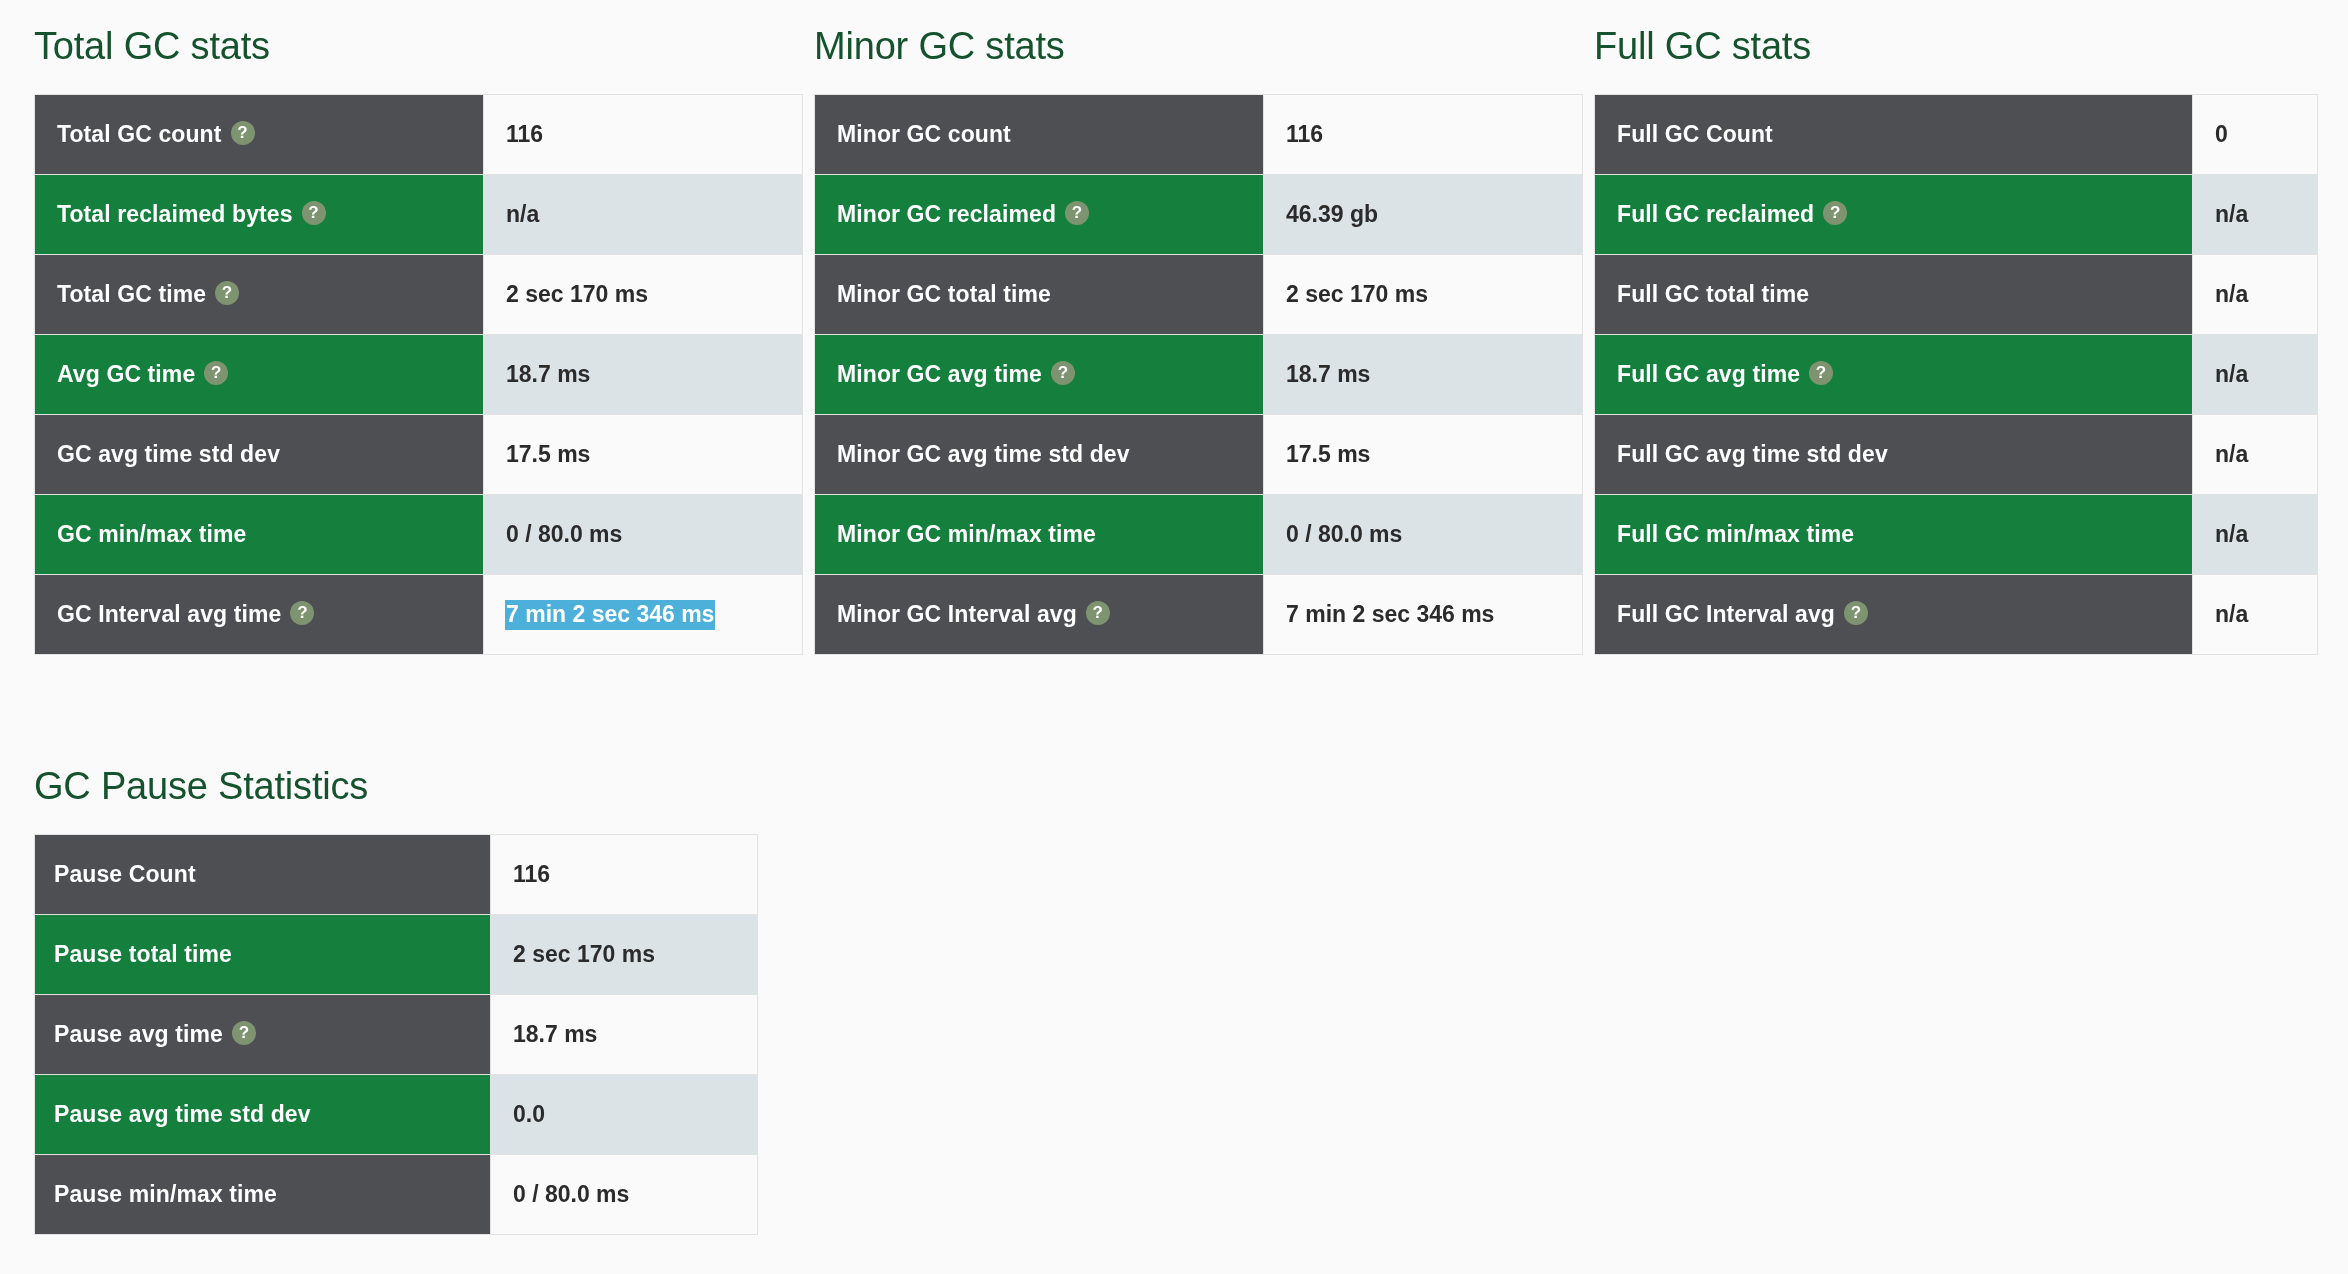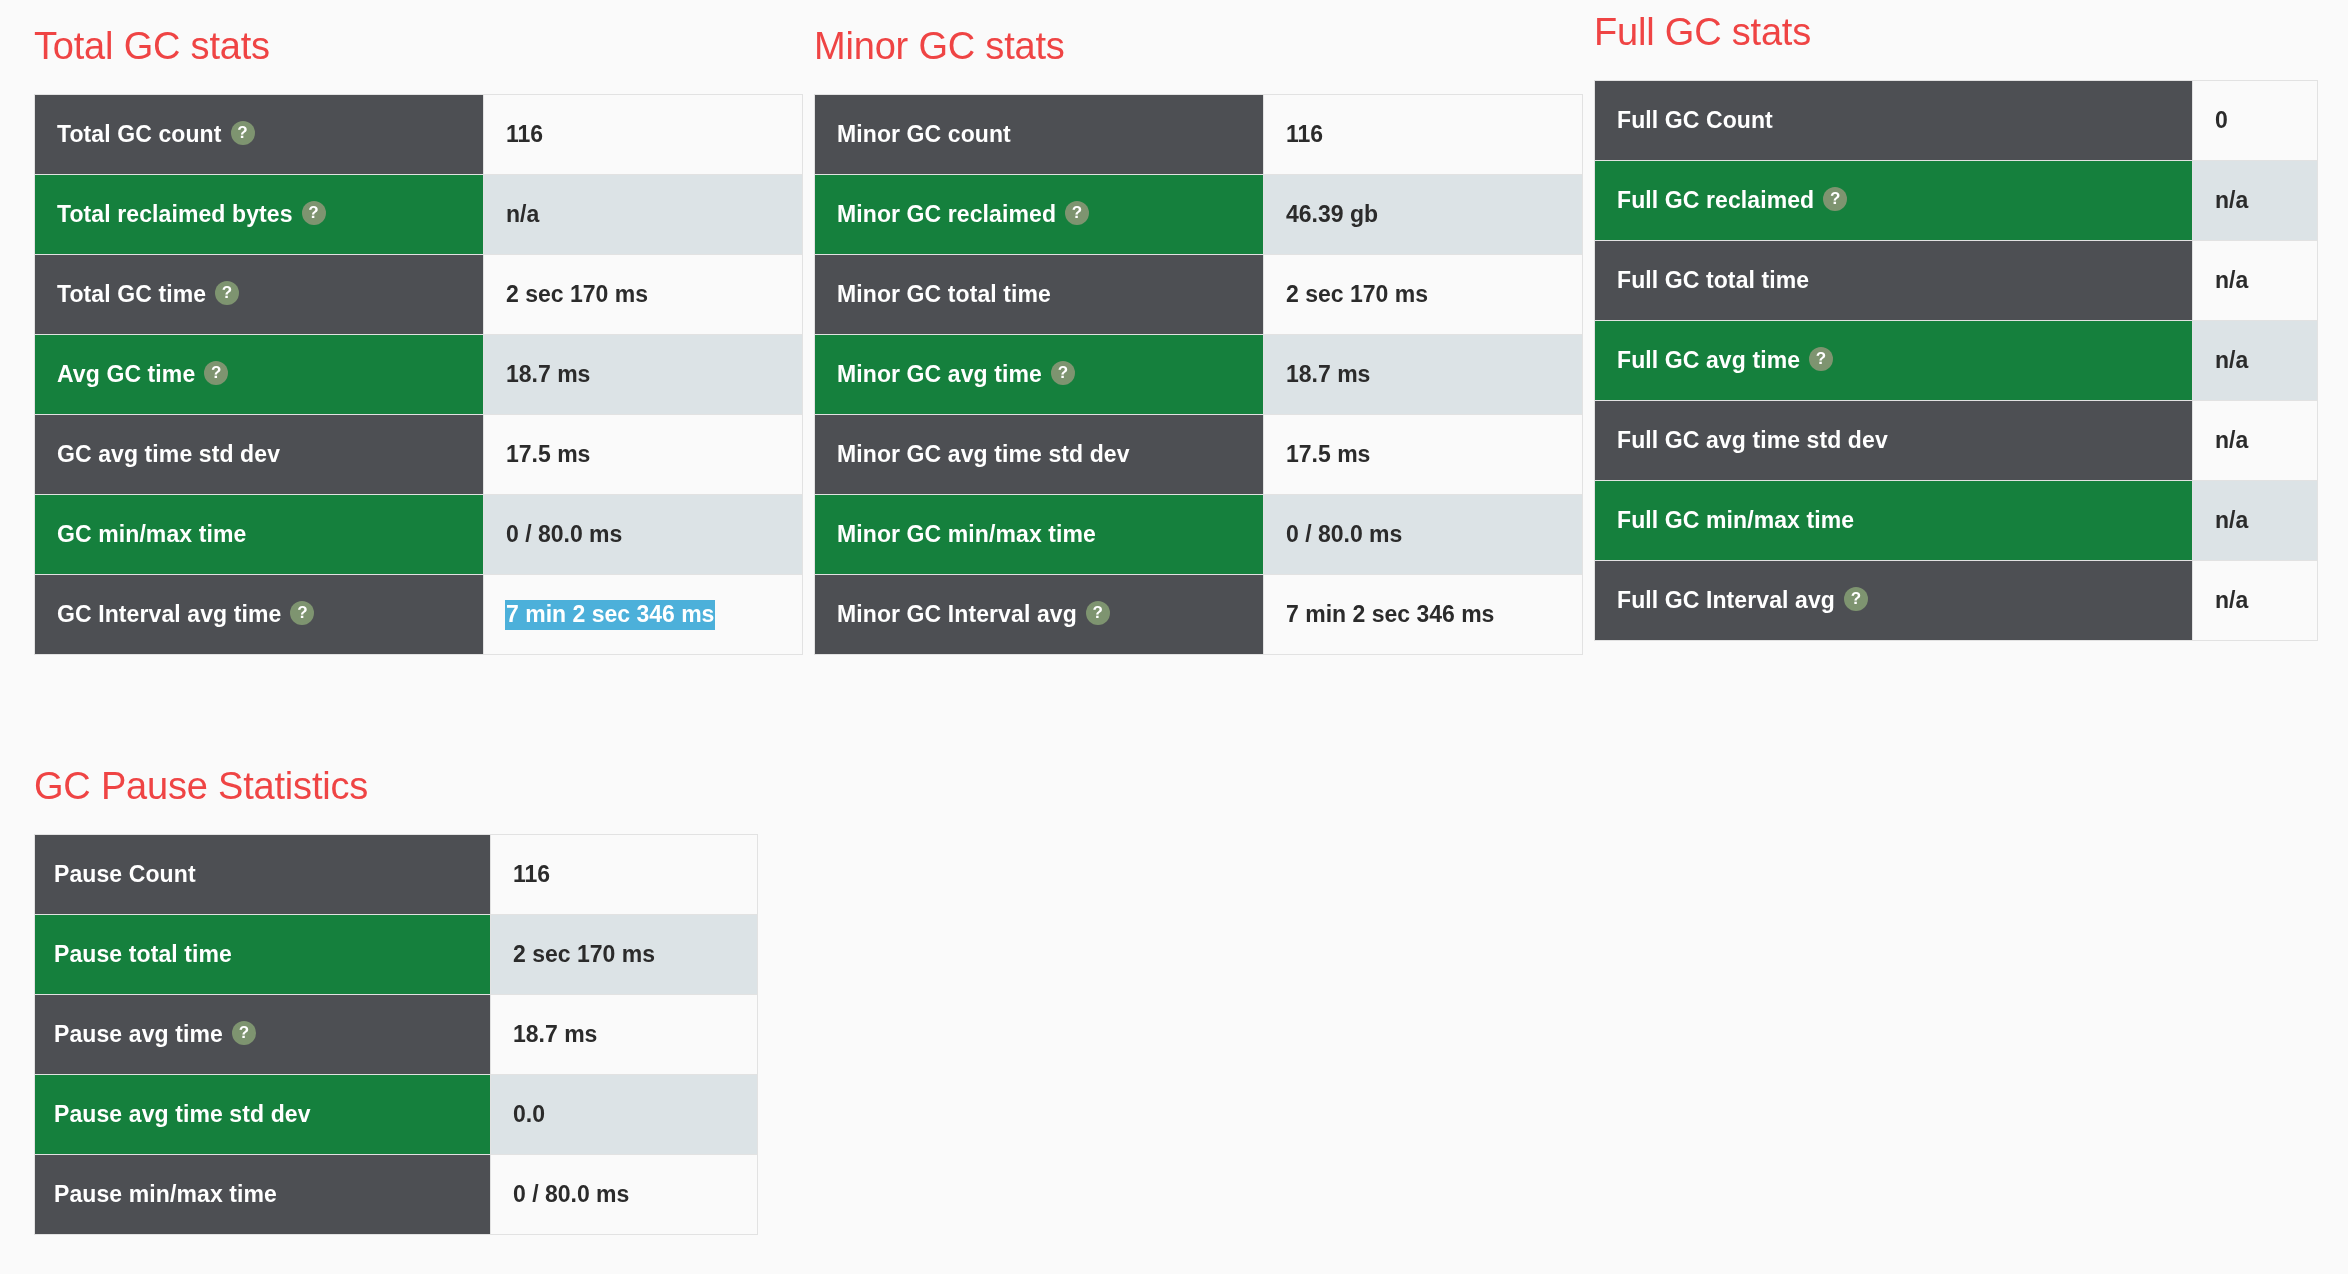--- a/index.html
+++ b/index.html
@@ -20,27 +20,27 @@
     height: 1274px;
     overflow: hidden;
     background: #fafafa;
   }
 
   
   .panel { position: absolute; }
 
   #panel-total  { left: 34px;   top: 26px; width: 722px; }
   #panel-minor  { left: 814px;  top: 26px; width: 722px; }
-  #panel-full   { left: 1594px; top: 12px; width: 722px; }
+  #panel-full   { left: 1594px; top: 26px; width: 722px; }
   #panel-pause  { left: 34px;   top: 766px; width: 722px; }
 
   .panel-title {
     font-size: 38px;
     font-weight: 400;
-    color: #ef4444;
+    color: #14532d;
     letter-spacing: -0.2px;
     line-height: 1.1;
     margin: 0 0 26px 0;
     white-space: nowrap;
   }
 
   
   table.stats {
     border-collapse: separate;
     border-spacing: 0;

